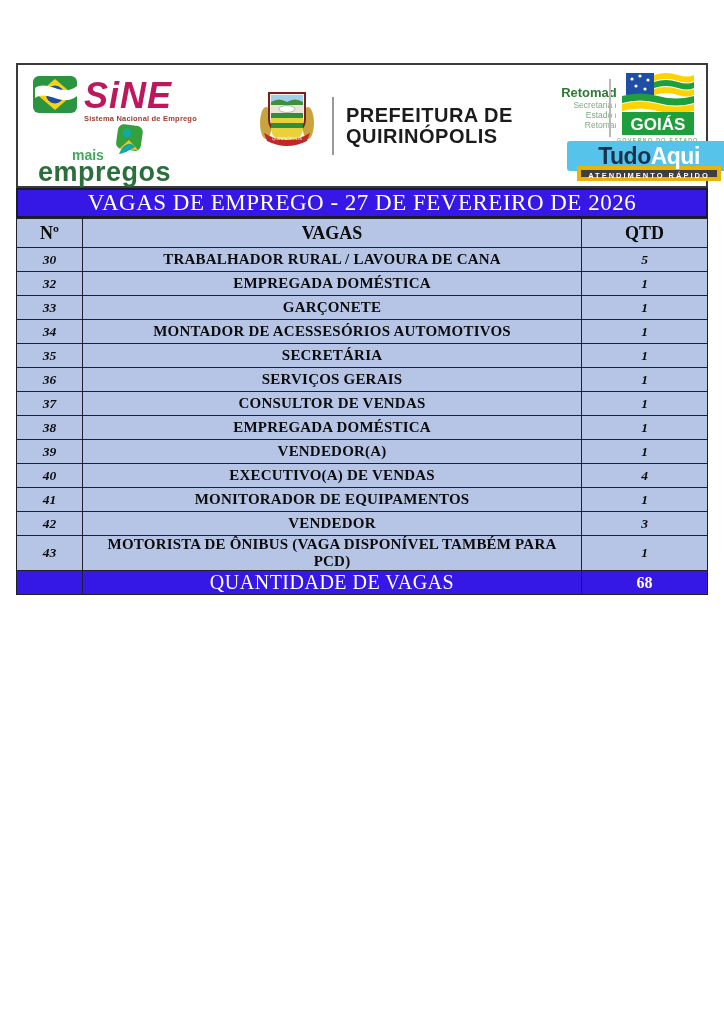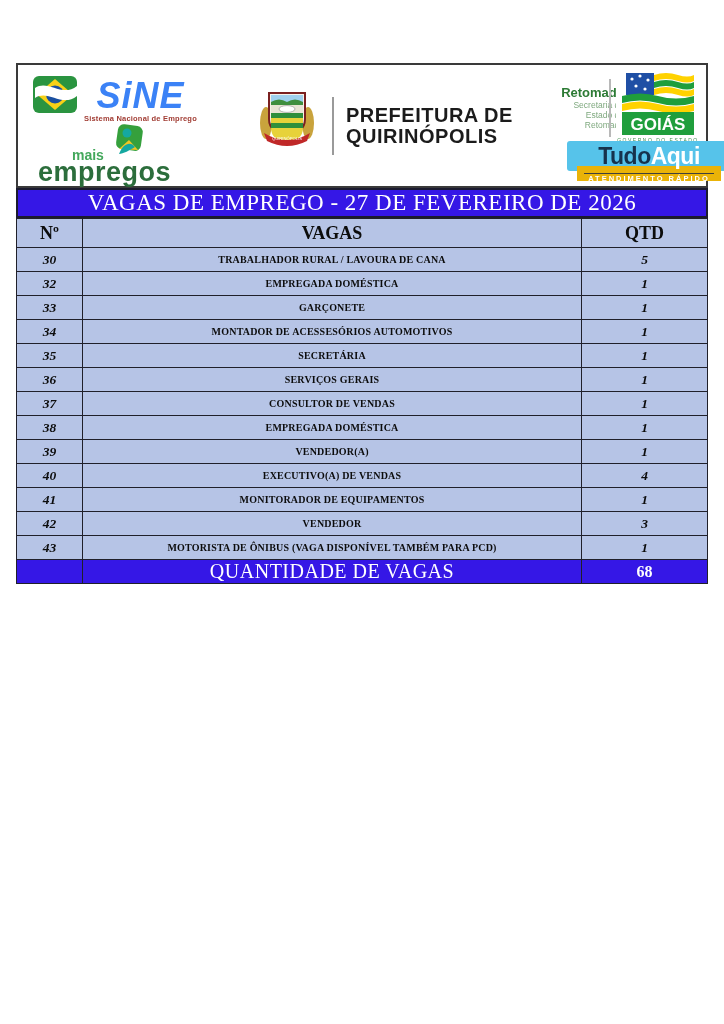--- a/index.html
+++ b/index.html
@@ -6,21 +6,21 @@
   html,body { width:724px; height:1024px; background:#ffffff; font-family:"Liberation Sans", sans-serif; }
   .page { position:relative; width:724px; height:1024px; background:#fff; overflow:hidden; }
 
   
   .header-box { position:absolute; left:16px; top:63px; width:692px; height:125px;
     border:2px solid #3a3a3a; background:#fff; }
   .hb { position:absolute; }
 
   .sine-wrap { left:14px; top:8px; display:flex; align-items:flex-start; gap:4px; }
   .sine-text { margin-top:6px; }
-  .sine-name { font-size:36px; font-weight:800; font-style:italic; color:#3b82f6; letter-spacing:1px; line-height:34px;text-align:center; }
+  .sine-name { font-size:36px; font-weight:800; font-style:italic; color:#be185d; letter-spacing:1px; line-height:34px; }
   .sine-tag { font-size:7.5px; font-weight:700; color:#a13c33; margin-top:1px; letter-spacing:.2px; }
 
   .mais-wrap { left:8px; top:56px; width:170px; height:64px; }
   .mais-icon { position:absolute; left:84px; top:2px; }
   .mais-word { position:absolute; left:46px; top:26px; font-size:14px; font-weight:800; color:#44a85c; }
   .empregos-word { position:absolute; left:12px; top:36px; font-size:27px; font-weight:800; color:#2c6e3c; letter-spacing:.5px; }
 
   .coat { left:240px; top:22px; }
   .vdiv1 { left:314px; top:32px; width:2px; height:58px; background:#9a9a9a; }
   .pref-text { left:328px; top:40px; font-weight:900; font-size:20px; line-height:21px; color:#1b1b1b; letter-spacing:.5px; }
@@ -30,39 +30,39 @@
   .retomada-sub { font-size:8.5px; color:#7fa97f; line-height:10px; }
   .vdiv2 { left:591px; top:14px; width:2px; height:58px; background:#b8b8b8; }
   .goias { left:598px; top:6px; }
 
   .tudoaqui { left:549px; top:76px; width:164px; text-align:center; }
   .ta-badge { background:#56c3ea; border-radius:3px; height:30px; line-height:30px;
     font-size:23px; font-weight:800; letter-spacing:-.5px; }
   .ta-tudo { color:#16324c; }
   .ta-aqui { color:#ffffff; }
   .ta-bar { margin:-5px auto 0; width:144px; height:15px; line-height:11px; background:#3f3f3f;
-    border:7px solid #eab308; color:#ffffff; font-size:7.5px; font-weight:700; letter-spacing:2px; }
+    border:4px solid #eab308; color:#ffffff; font-size:7.5px; font-weight:700; letter-spacing:2px; }
 
   
   .title-bar { position:absolute; left:16px; top:188px; width:692px; height:30px;
     background:#3517e6; border:2px solid #1b1b2f; color:#ffffff; text-align:center;
     font-family:"Liberation Serif", serif; font-size:23px; line-height:26px; letter-spacing:.5px; }
 
   
   table.vagas { position:absolute; left:16px; top:218px; width:692px; border-collapse:collapse;
     font-family:"Liberation Serif", serif; }
   table.vagas td, table.vagas th { border:1.6px solid #20202a; background:#b6c4e6; color:#0c0c0c;
     text-align:center; vertical-align:middle; padding:0 20px; }
   table.vagas th { height:29px; font-size:18px; font-weight:700; }
   .col-n  { width:66px; }
   .col-v  { width:500px; }
   .col-q  { width:126px; }
   tr.data-row td { height:24px; }
   td.c-n, td.c-q { font-size:13.5px; font-weight:700;font-style:italic; }
-  td.c-v { font-size:10px; font-weight:700; letter-spacing:.2px; }
+  td.c-v { font-size:15px; font-weight:700; letter-spacing:.2px; }
   tr.total-row td { background:#3517e6; color:#ffffff; height:24px; }
   td.t-label { font-size:20px; font-weight:400; letter-spacing:.5px; }
   td.t-qty { font-size:16px; font-weight:700; }
 </style>
 </head>
 <body>
 
 <div class="page">
 
   <div class="header-box">

